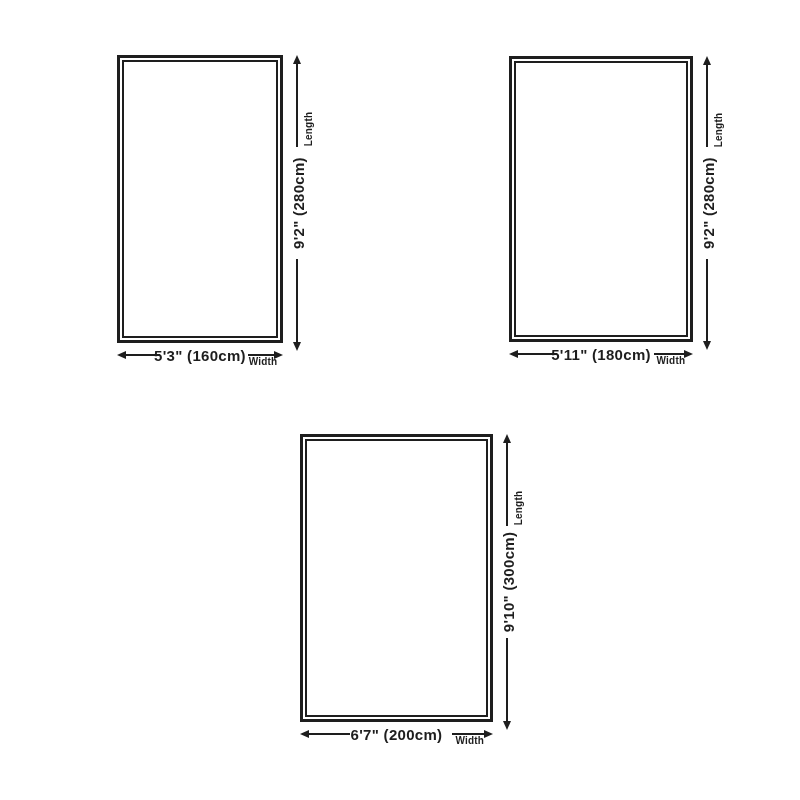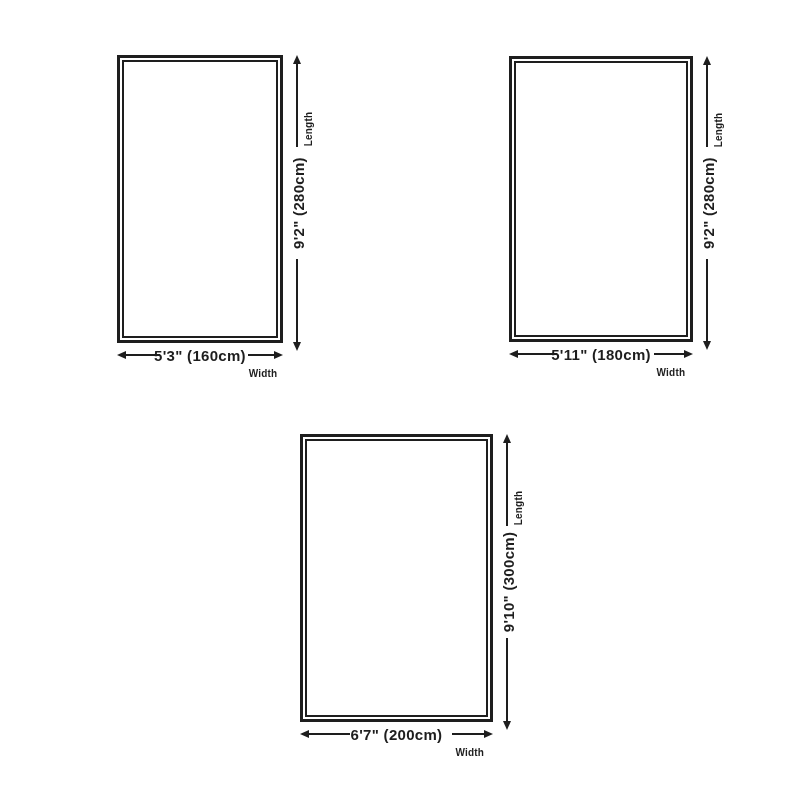--- a/index.html
+++ b/index.html
@@ -86,21 +86,21 @@
     margin-top: 5px; width: 100%; height: 26px;
   }
   .hline { position: absolute; top: 6px; height: 2px; background: var(--ink); }
   .hline.left  { left: 7px;  width: calc(26% - 7px); }
   .hline.right { right: 7px; width: calc(21% - 7px); }
   .hval {
     left: 50%; top: 7px;
     transform: translate(-50%, -50%);
   }
   .hcap {
-    left: 88%; top: 20px;
+    left: 88%; top: 8px;
     transform: translateX(-50%);
   }
 </style>
 </head>
 <body style="background: rgb(255, 255, 255);">
 
 <div class="canvas">
 
   <div class="diagram d1">
     <div class="rug">

